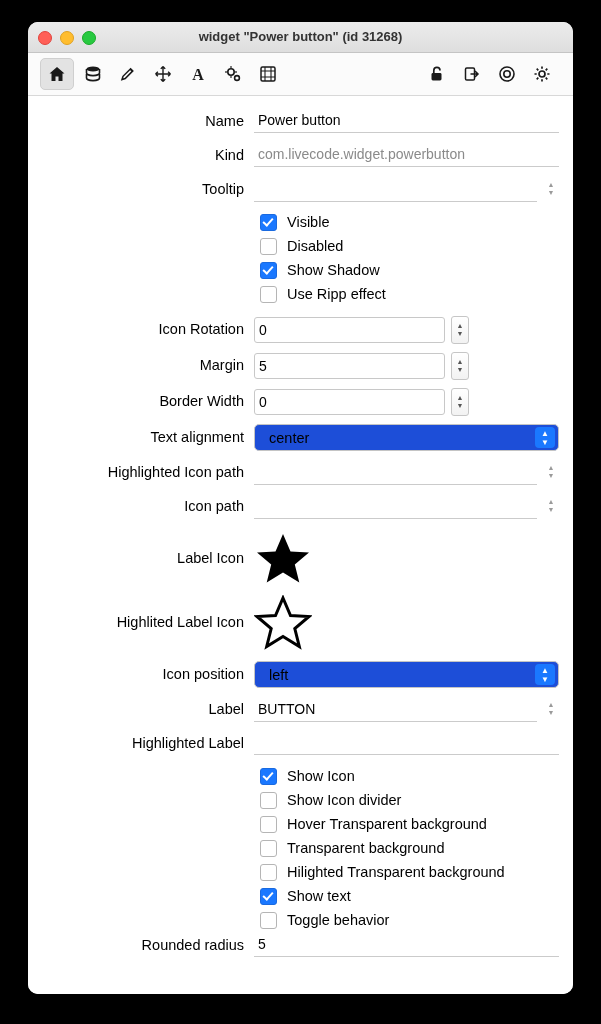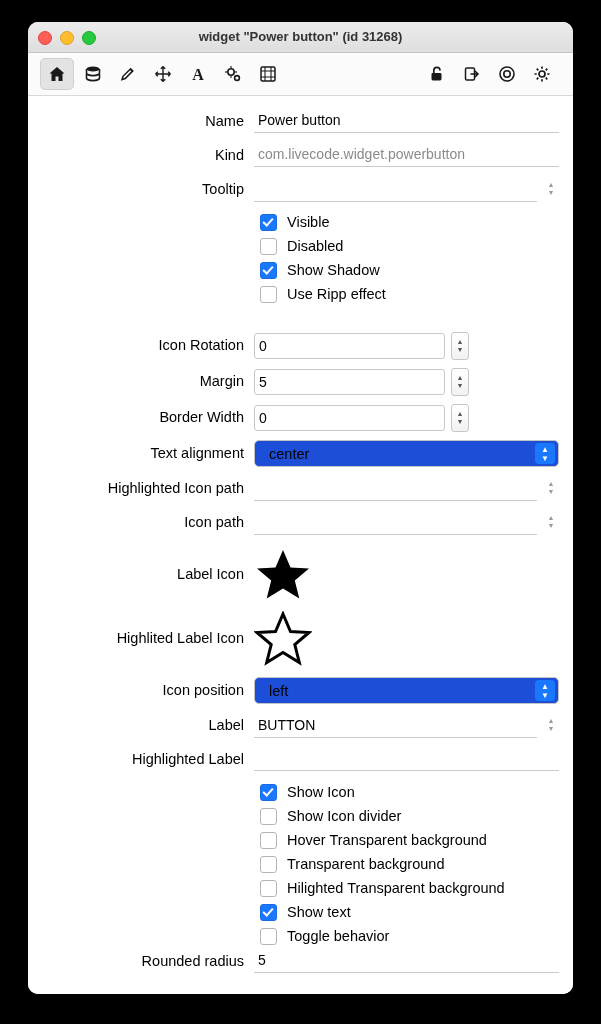--- a/index.html
+++ b/index.html
@@ -344,21 +344,21 @@
       <div class="check-row">
         <div class="cbox checked"></div>
         <div class="check-label">Show Shadow</div>
       </div>
       <div class="check-row">
         <div class="cbox"></div>
         <div class="check-label">Use Ripp effect</div>
       </div>
     </div>
 
-    <div class="row" style="margin-top:26px">
+    <div class="row" style="margin-top:10px">
       <div class="label">Icon Rotation</div>
       <div class="field-wrap">
         <input class="field boxed" value="0" style="">
         <div class="stepper">
             <span>▲</span>
             <span>▼</span>
           </div>
       </div>
     </div>
 

